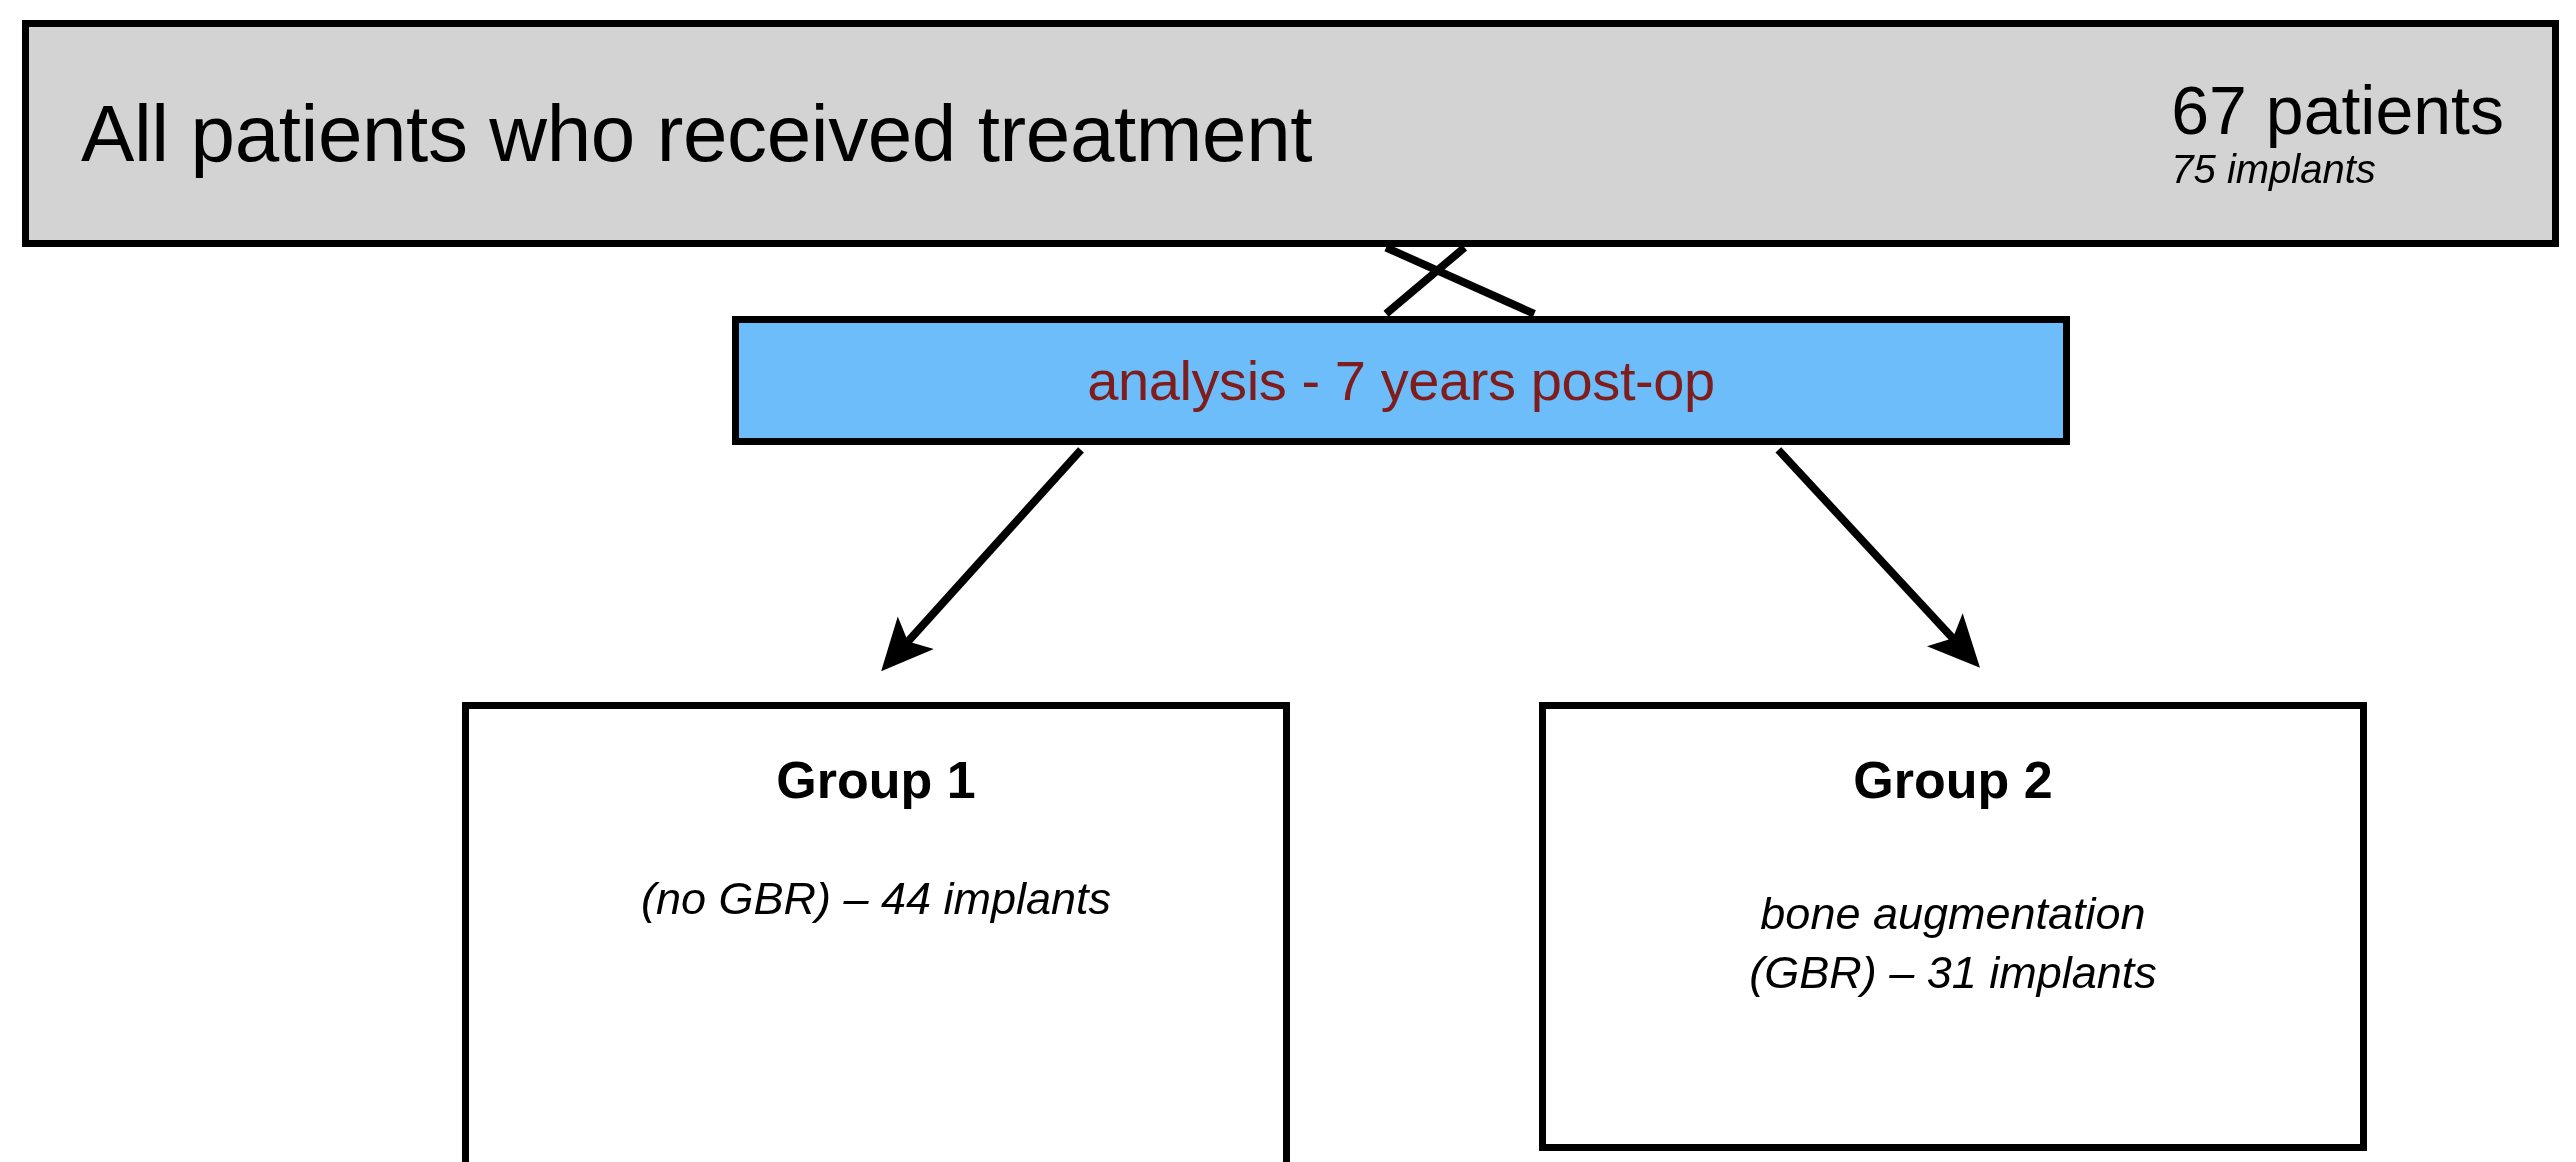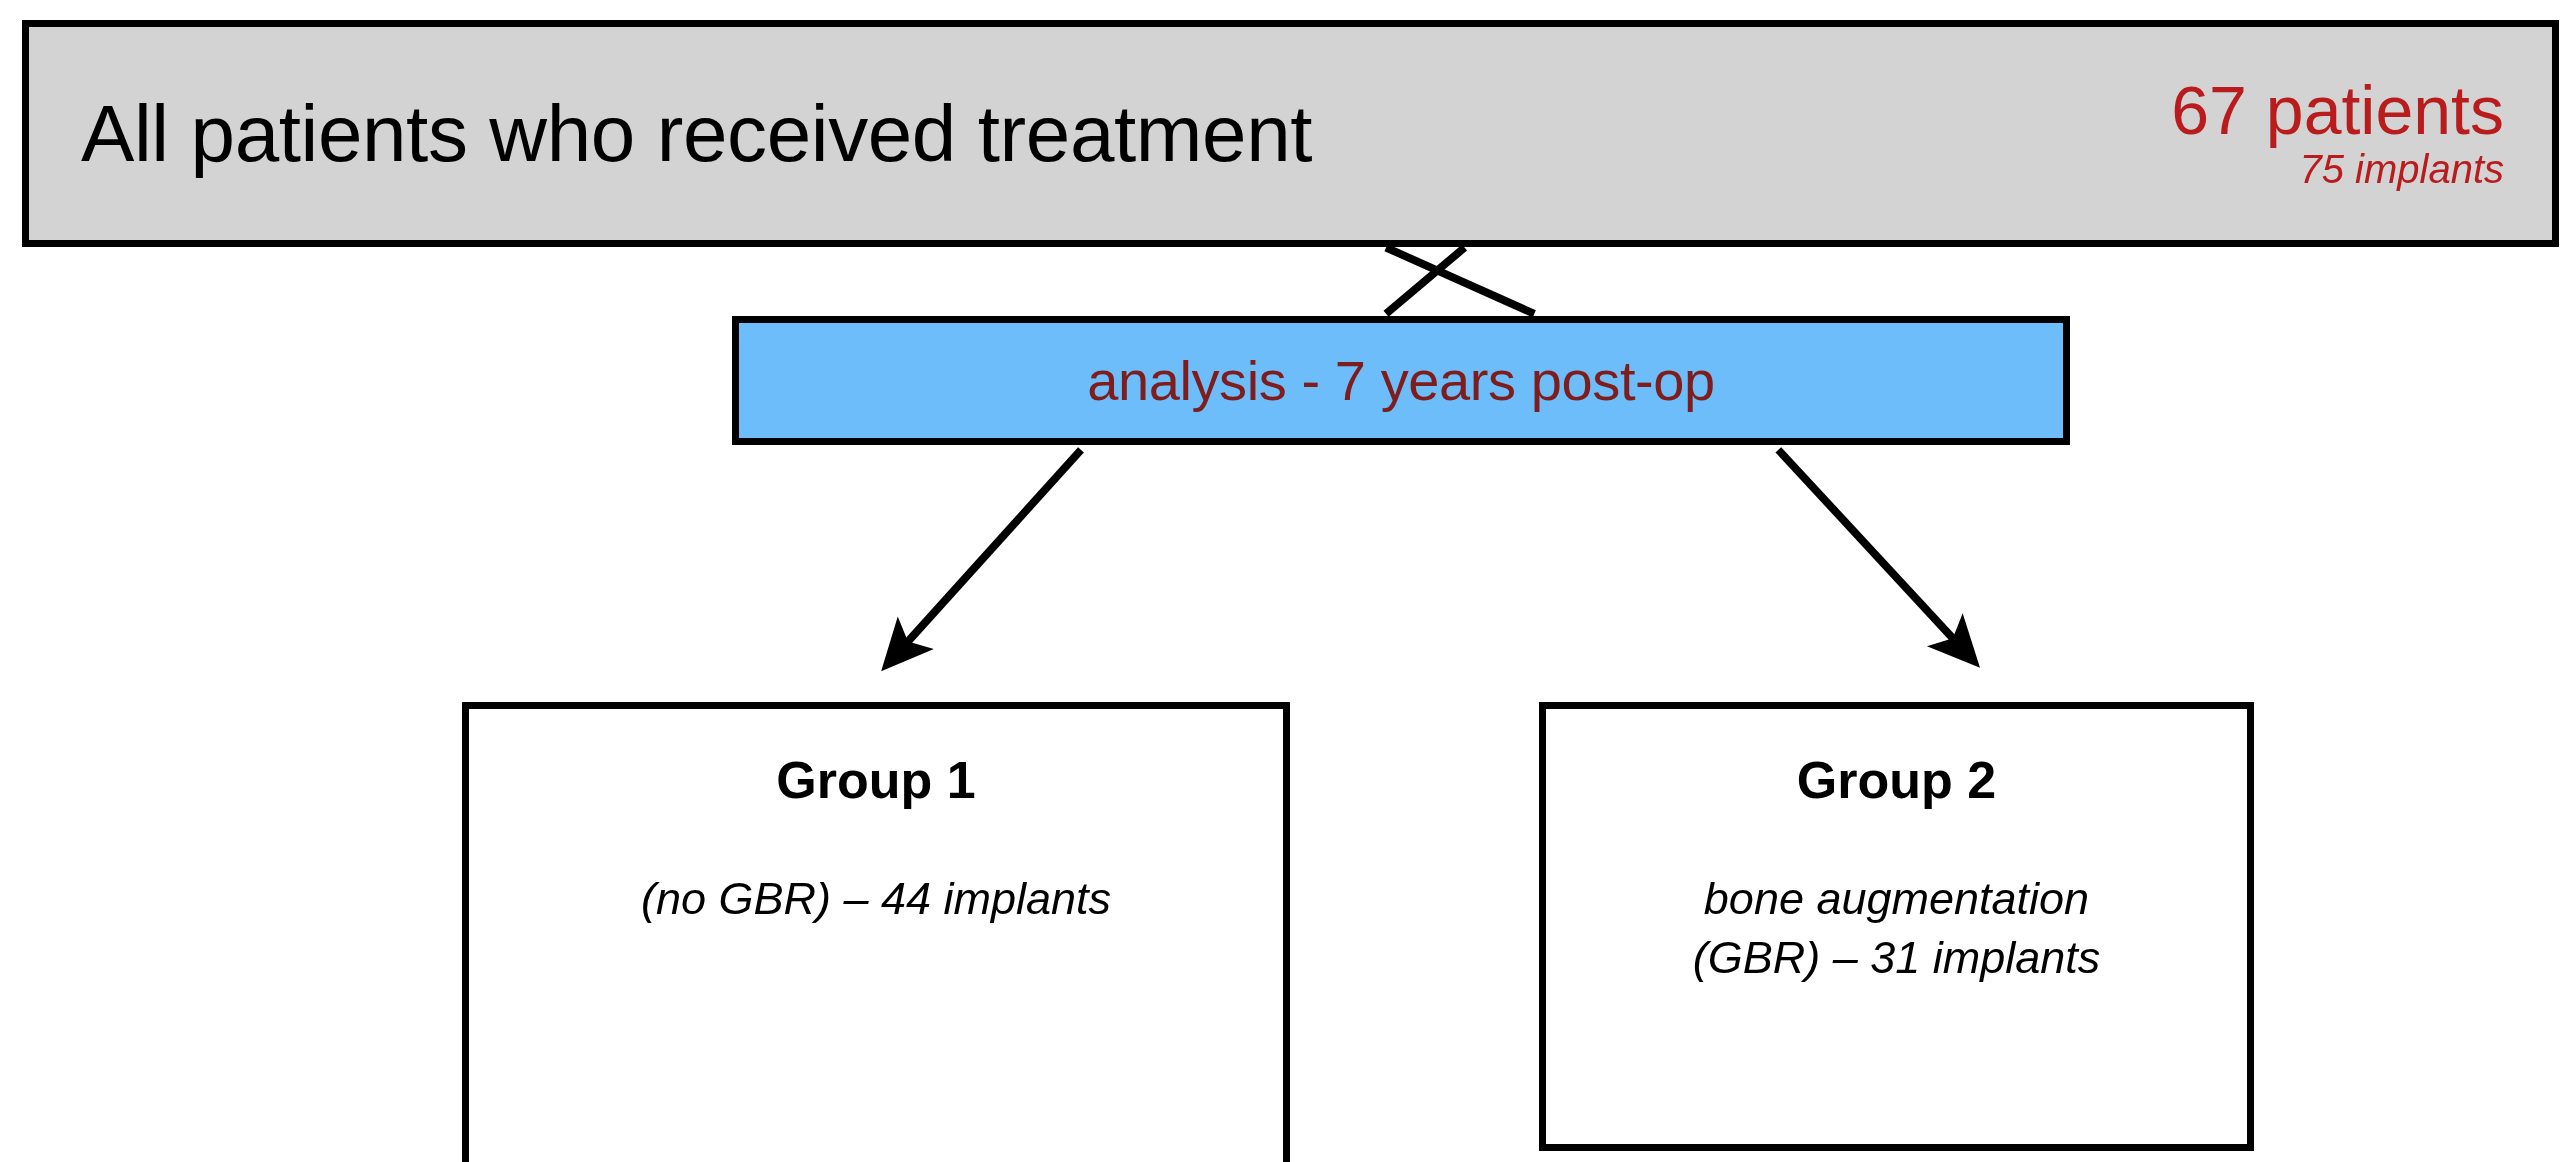--- a/index.html
+++ b/index.html
@@ -46,22 +46,22 @@
     line-height: 1.05;
     color: #000;
     white-space: nowrap;
     letter-spacing: -0.4px;
   }
   #cohort-counts {
     position: absolute;
     right: 48px;
     top: 50%;
     transform: translateY(-50%);
-    text-align: right;
-    color: #b91c1c;
+    text-align: left;
+    color: #000000;
   }
   #cohort-patients {
     font-size: 68px;
     line-height: 1.02;
     white-space: nowrap;
   }
   #cohort-implants {
     font-size: 40px;
     font-style: italic;
     line-height: 1.15;
@@ -89,21 +89,21 @@
 
   
   .group-box {
     background: #ffffff;
     flex-direction: column;
     align-items: center;
     justify-content: flex-start;
     padding-top: 45px;
   }
   #group1-box { left: 462px;  top: 702px; width: 828px; height: 534px; }
-  #group2-box { left: 1539px; top: 702px; width: 715px; height: 449px; }
+  #group2-box { left: 1539px; top: 702px; width: 828px; height: 449px; gap: 15px; }
 
   .group-title {
     font-size: 52px;
     font-weight: bold;
     color: #000;
     line-height: 1;
     white-space: nowrap;
   }
   .group-desc {
     margin-top: 63px;

